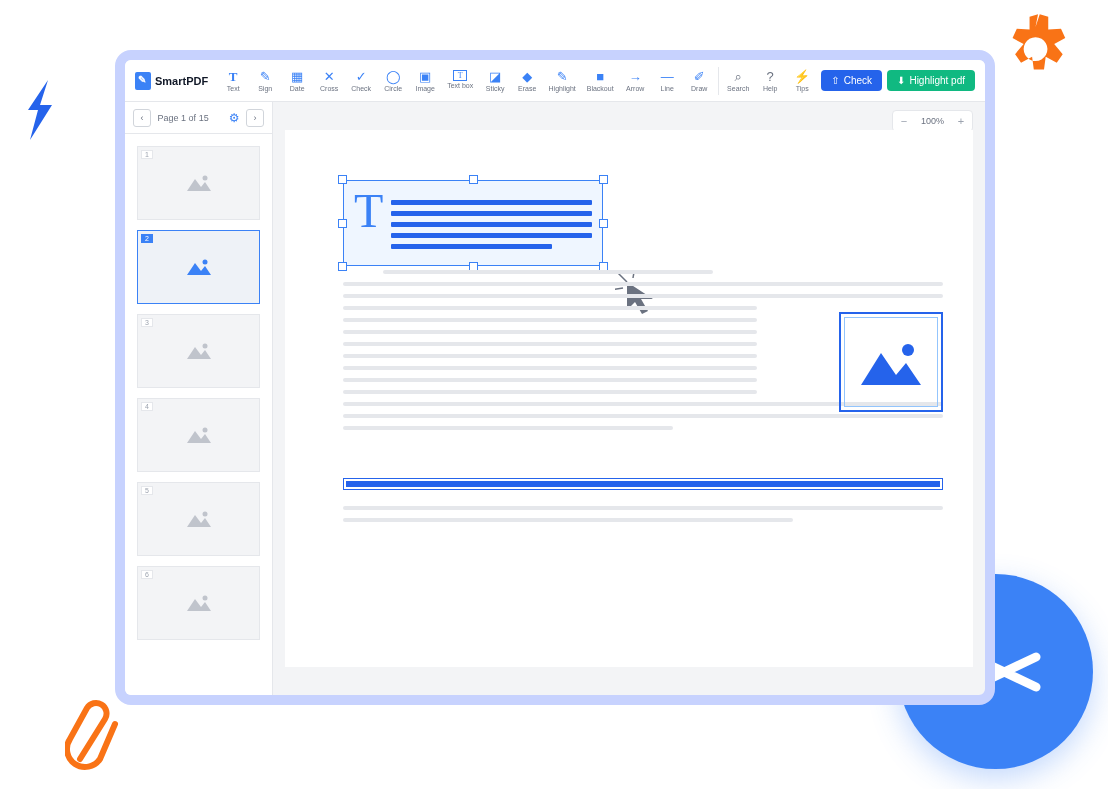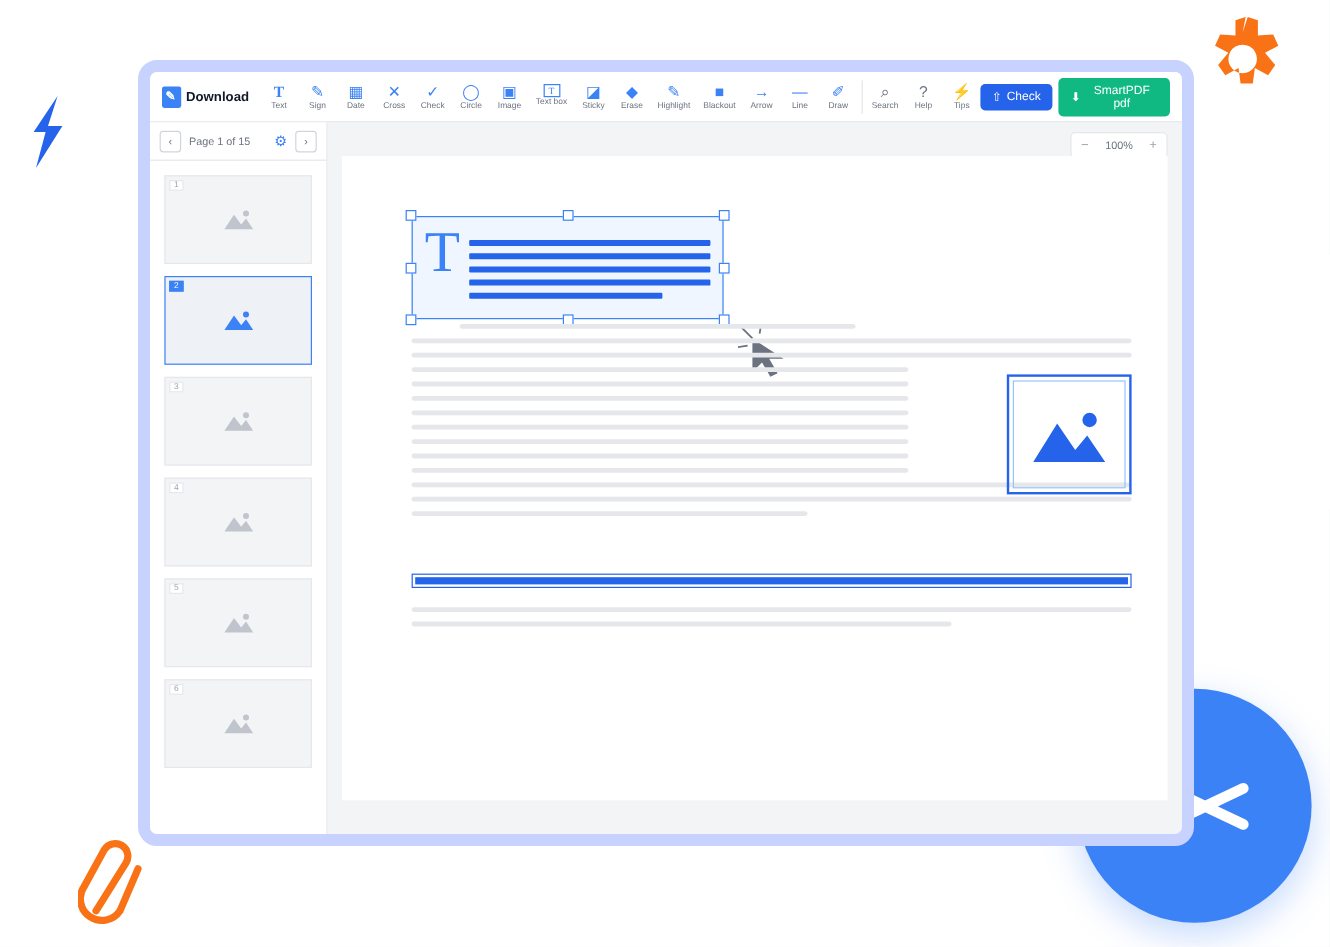--- a/index.html
+++ b/index.html
@@ -251,21 +251,21 @@
     <circle cx="18" cy="52" r="11" fill="none" stroke="#fff" stroke-width="7"></circle>
     <path d="M26 22 L85 50 M26 48 L85 20" stroke="#fff" stroke-width="9" stroke-linecap="round"></path>
   </svg>
 </div>
 
 <div class="app-frame">
 
   <div class="topbar">
     <div class="logo">
       <div class="logo-icon"></div>
-      <span>Download</span>
+      <span>SmartPDF</span>
     </div>
     <div class="tools">
       <div class="tool">
           <div class="tool-icon" style="font-family:serif;font-weight:bold">T</div>
           <div class="tool-label">Text</div>
         </div>
       <div class="tool">
           <div class="tool-icon">✎</div>
           <div class="tool-label">Sign</div>
         </div>
@@ -337,21 +337,21 @@
           <div class="tool-label">Tips</div>
         </div>
     </div>
     <div class="spacer"></div>
     <button class="btn-share">
       <span>⇧</span>
       <span>Check</span>
     </button>
     <button class="btn-download">
       <span>⬇</span>
-      <span>SmartPDF pdf</span>
+      <span>Highlight pdf</span>
     </button>
   </div>
 
   <div class="body-area">
 
     <div class="sidebar">
       <div class="pager">
         <div class="nav-btn">‹</div>
         <div class="page-info">
           <span>Page 1 of 15</span>

